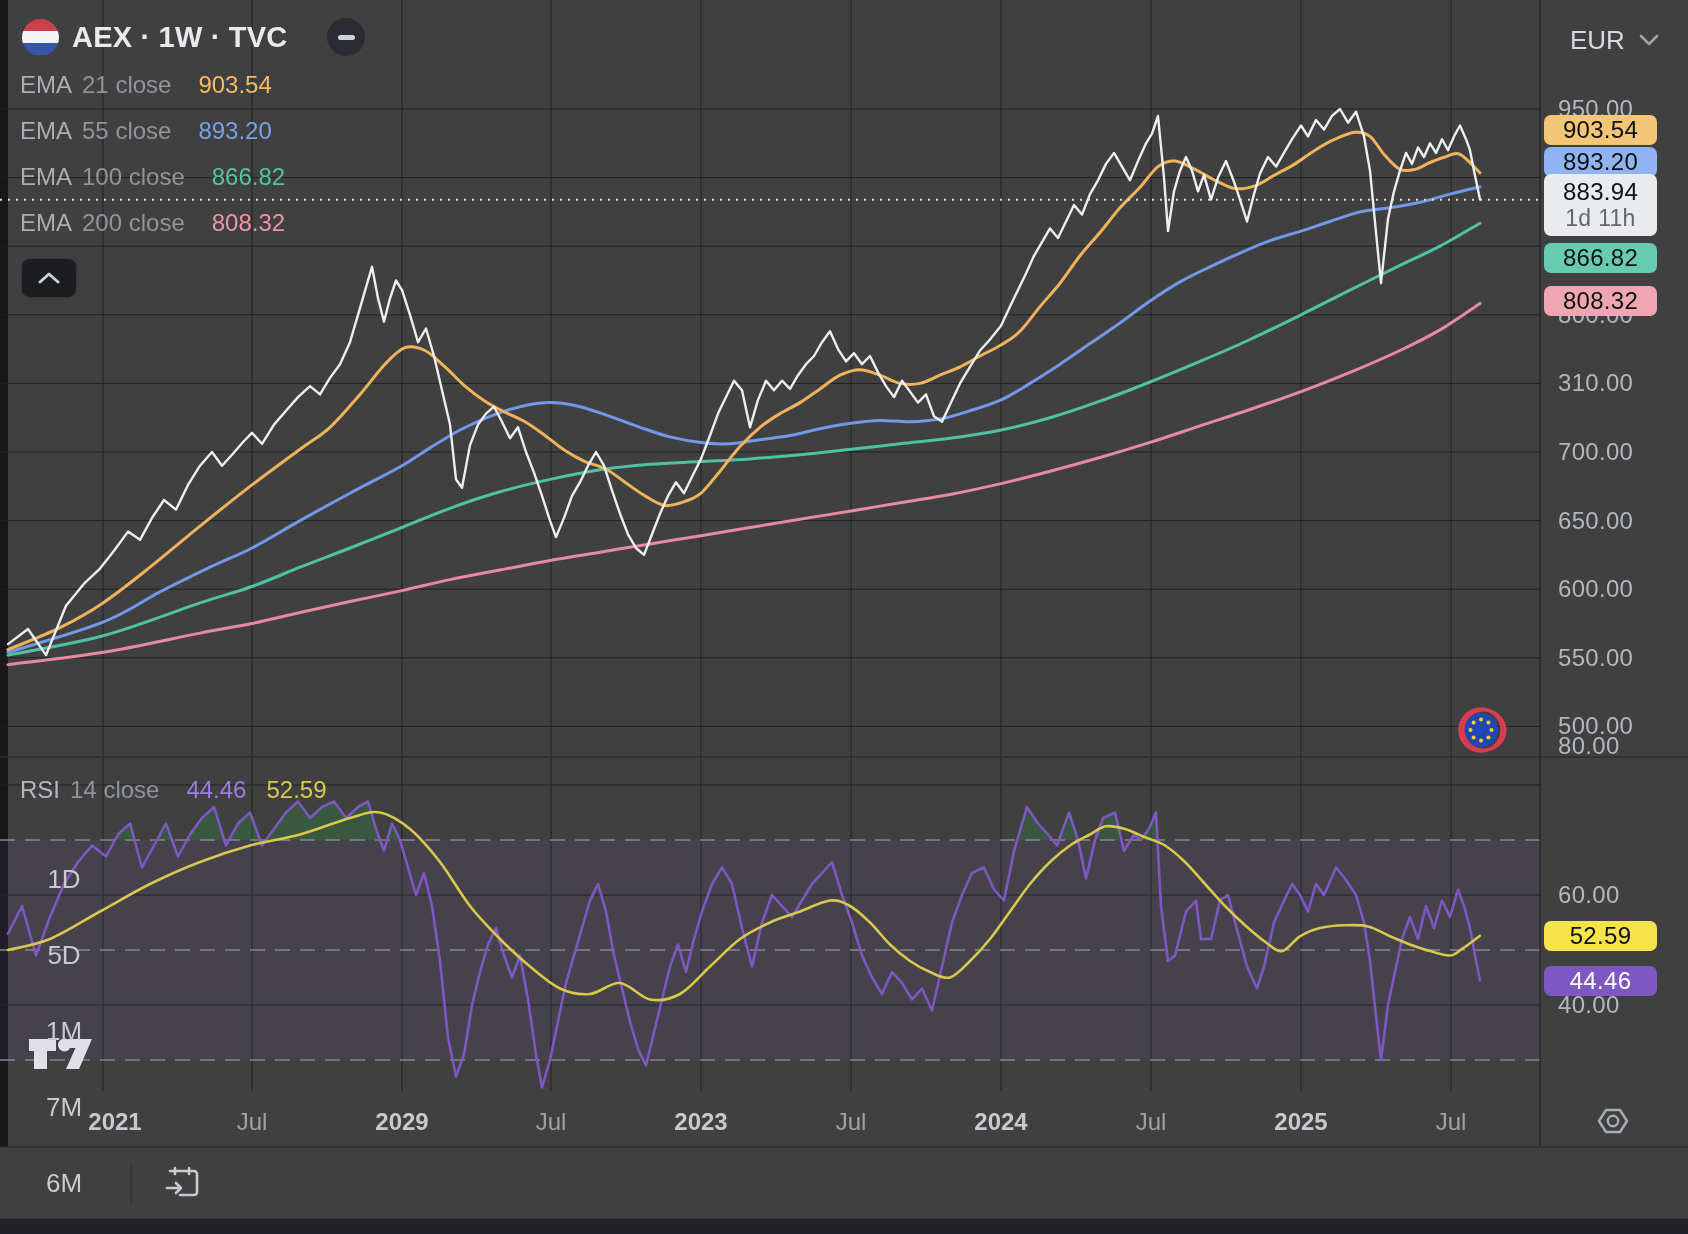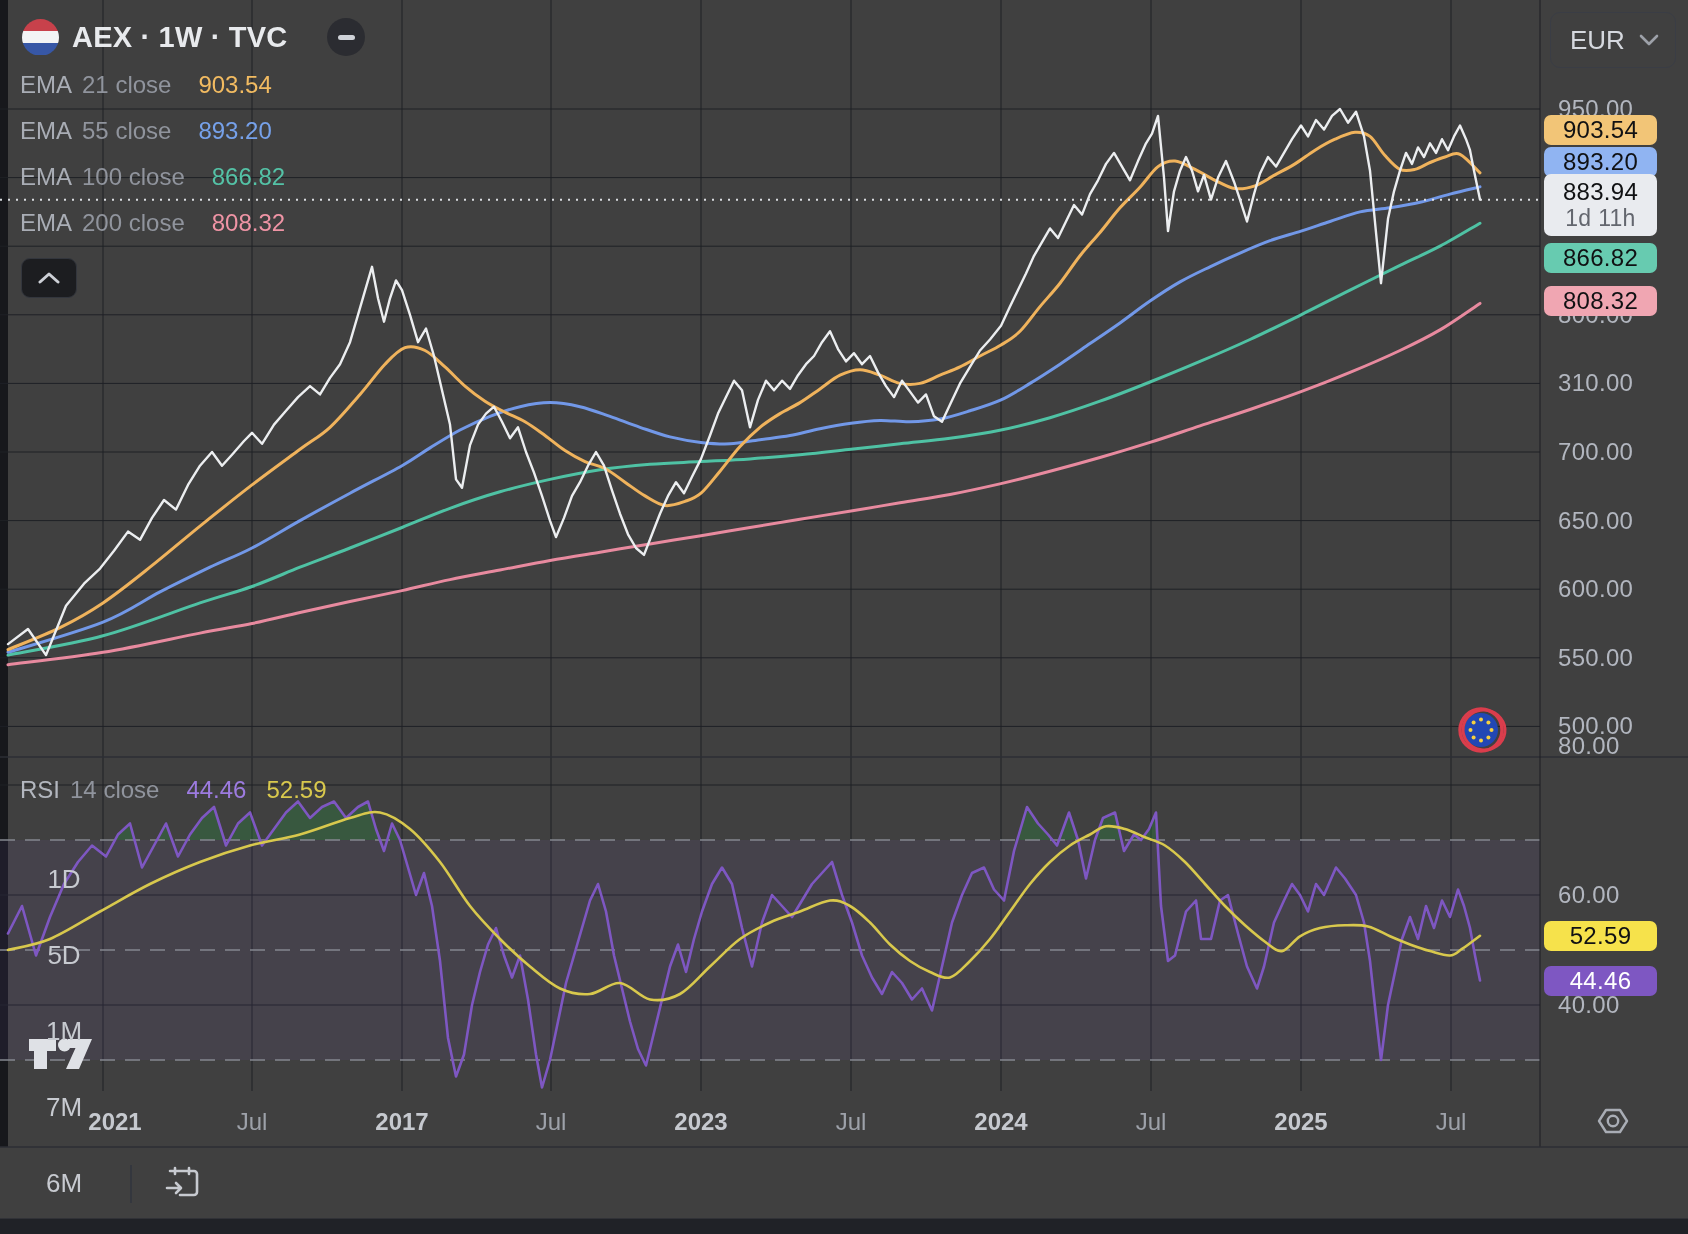--- a/index.html
+++ b/index.html
@@ -190,21 +190,21 @@
       <div class="abs badge" style="top: 936px; background: rgb(246, 226, 75); color: rgb(16, 17, 19);">
         <div>52.59</div>
       </div>
       <div class="abs badge" style="top: 981px; background: rgb(126, 87, 194); color: rgb(255, 255, 255);">
         <div>44.46</div>
       </div>
     </div>
   <div id="time-scale">
       <div class="abs tlab yr" style="left: 115px;">2021</div>
       <div class="abs tlab" style="left: 252px;">Jul</div>
-      <div class="abs tlab yr" style="left: 402px;">2017</div>
+      <div class="abs tlab yr" style="left: 402px;">2029</div>
       <div class="abs tlab" style="left: 551px;">Jul</div>
       <div class="abs tlab yr" style="left: 701px;">2023</div>
       <div class="abs tlab" style="left: 851px;">Jul</div>
       <div class="abs tlab yr" style="left: 1001px;">2024</div>
       <div class="abs tlab" style="left: 1151px;">Jul</div>
       <div class="abs tlab yr" style="left: 1301px;">2025</div>
       <div class="abs tlab" style="left: 1451px;">Jul</div>
     </div>
 
   <svg class="abs" style="left:1455px;top:703px;" width="54" height="54" viewBox="0 0 54 54">

